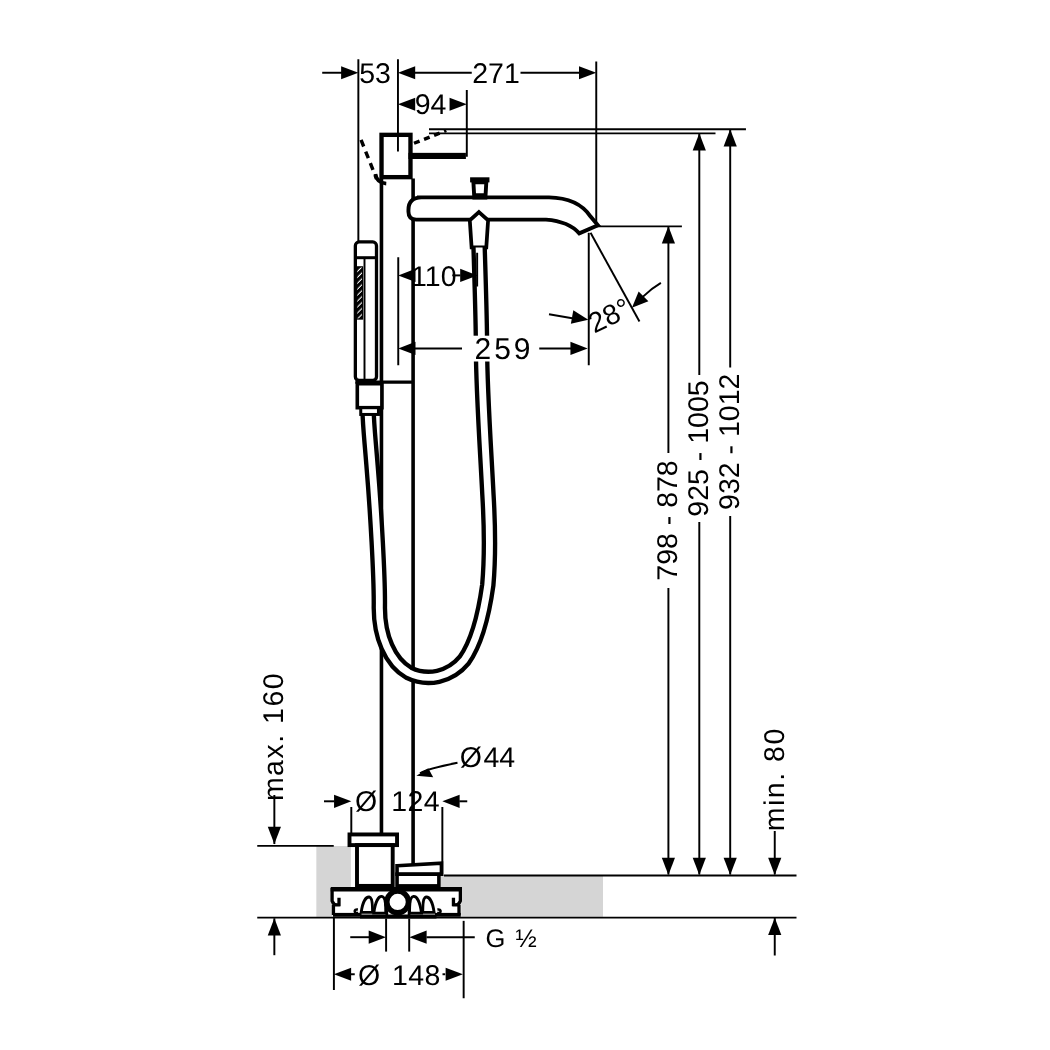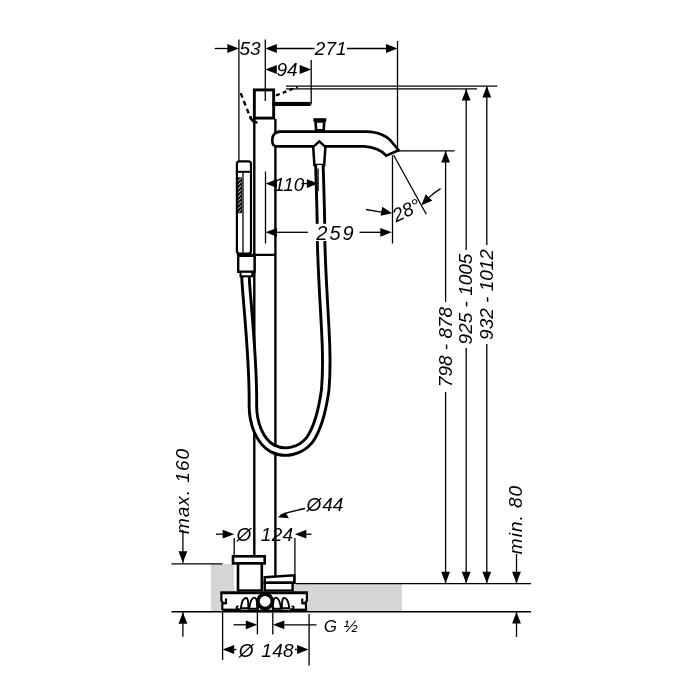--- a/index.html
+++ b/index.html
@@ -1,16 +1,16 @@
 <!DOCTYPE html>
 <html><head>
 <meta charset="utf-8">
 <style>
 html,body{margin:0;padding:0;background:#fff;}
-#wrap{width:700px;height:700px;position:relative;overflow:hidden;font-style:italic;}
+#wrap{width:700px;height:700px;position:relative;overflow:hidden;}
 text{font-family:"Liberation Sans",sans-serif;fill:#000;}
 </style>
 </head>
 <body>
 <div id="wrap">
 <svg width="700" height="700" viewBox="0 0 700 700">
 <defs>
 <pattern id="hatch" width="2.8" height="2.8" patternTransform="rotate(45)" patternUnits="userSpaceOnUse">
 <rect width="2.8" height="2.8" fill="#fff"></rect>
 <rect width="2.1" height="2.8" fill="#000"></rect>

